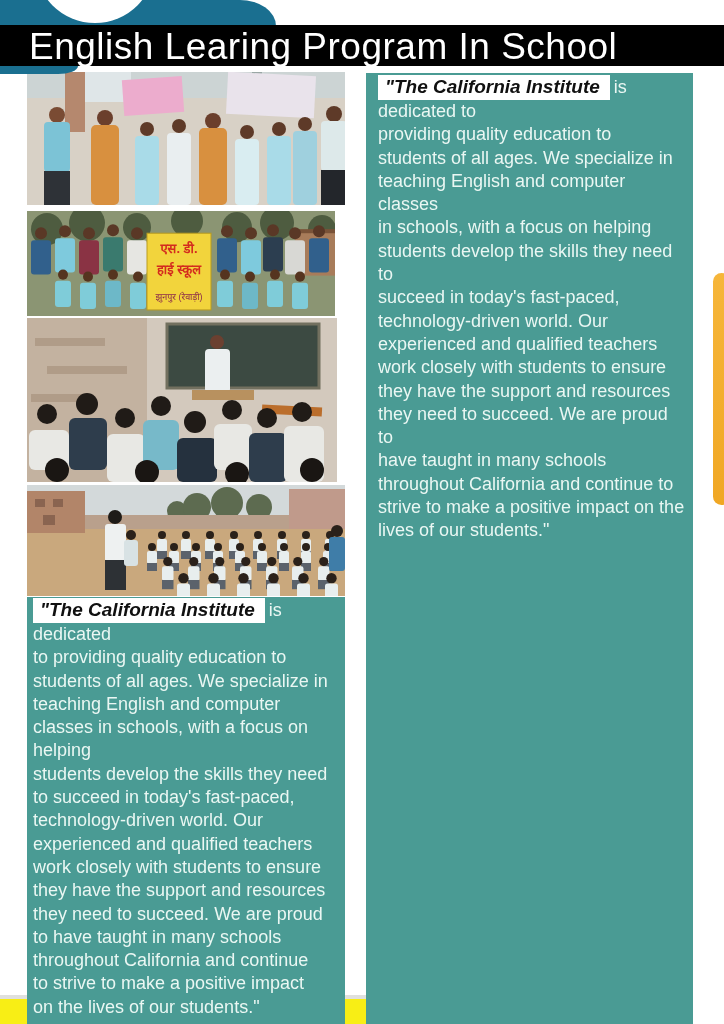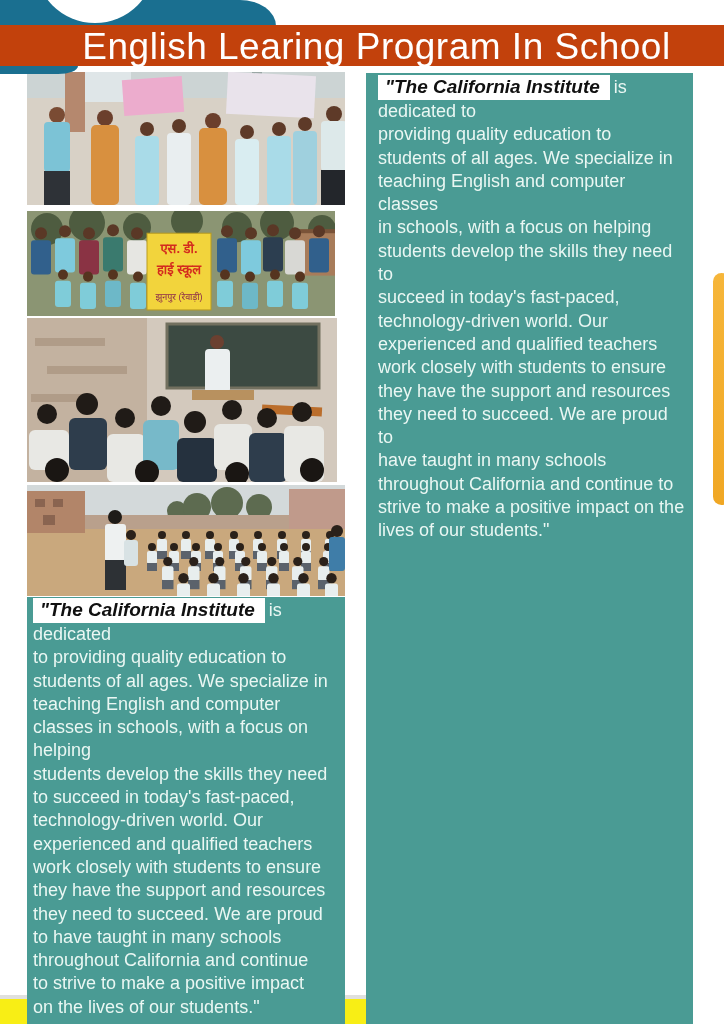--- a/index.html
+++ b/index.html
@@ -4,21 +4,21 @@
 <style>
   html,body{margin:0;padding:0;background:#888;}
   .page{position:relative;width:724px;height:1024px;background:#ffffff;overflow:hidden;
         font-family:"Liberation Sans",sans-serif;margin:0 auto;}
   .abs{position:absolute;}
 
   
   .blob{left:0;top:0;width:276px;height:26px;background:#1a6f90;border-top-right-radius:36px 26px;z-index:1;}
   .blob-cut{left:35px;top:-97px;width:120px;height:120px;border-radius:50%;background:#ffffff;z-index:2;}
   .blob-tab{left:0;top:66px;width:78px;height:8px;background:#1a6f90;border-bottom-right-radius:20px 8px;z-index:1;}
-  .header-bar{left:0;top:25px;width:724px;height:41px;background:#c2410c;z-index:3;text-align:center;}
+  .header-bar{left:0;top:25px;width:724px;height:41px;background:#000000;z-index:3;}
   .header-bar h1{margin:0;padding:0 0 0 29px;font-size:37px;line-height:43px;font-weight:400;
                  letter-spacing:.5px;color:#ffffff;white-space:nowrap;}
   .left-text{left:27px;top:597px;width:318px;height:427px;background:#4a9b94;z-index:2;padding:0;}
   .right-col{left:366px;top:73px;width:327px;height:951px;background:#4a9b94;z-index:2;}
 
   .photo{position:absolute;overflow:hidden;background:#14b8a6;}
   .photo svg{display:block;width:100%;height:100%;}
   .framed{border:3px solid #ffffff;}
 
   

